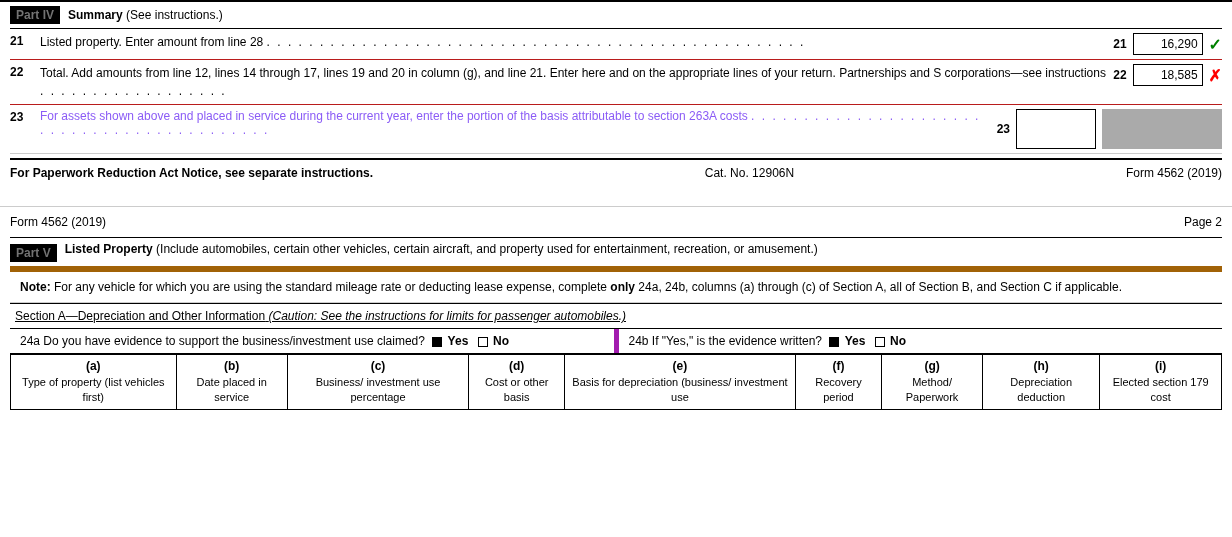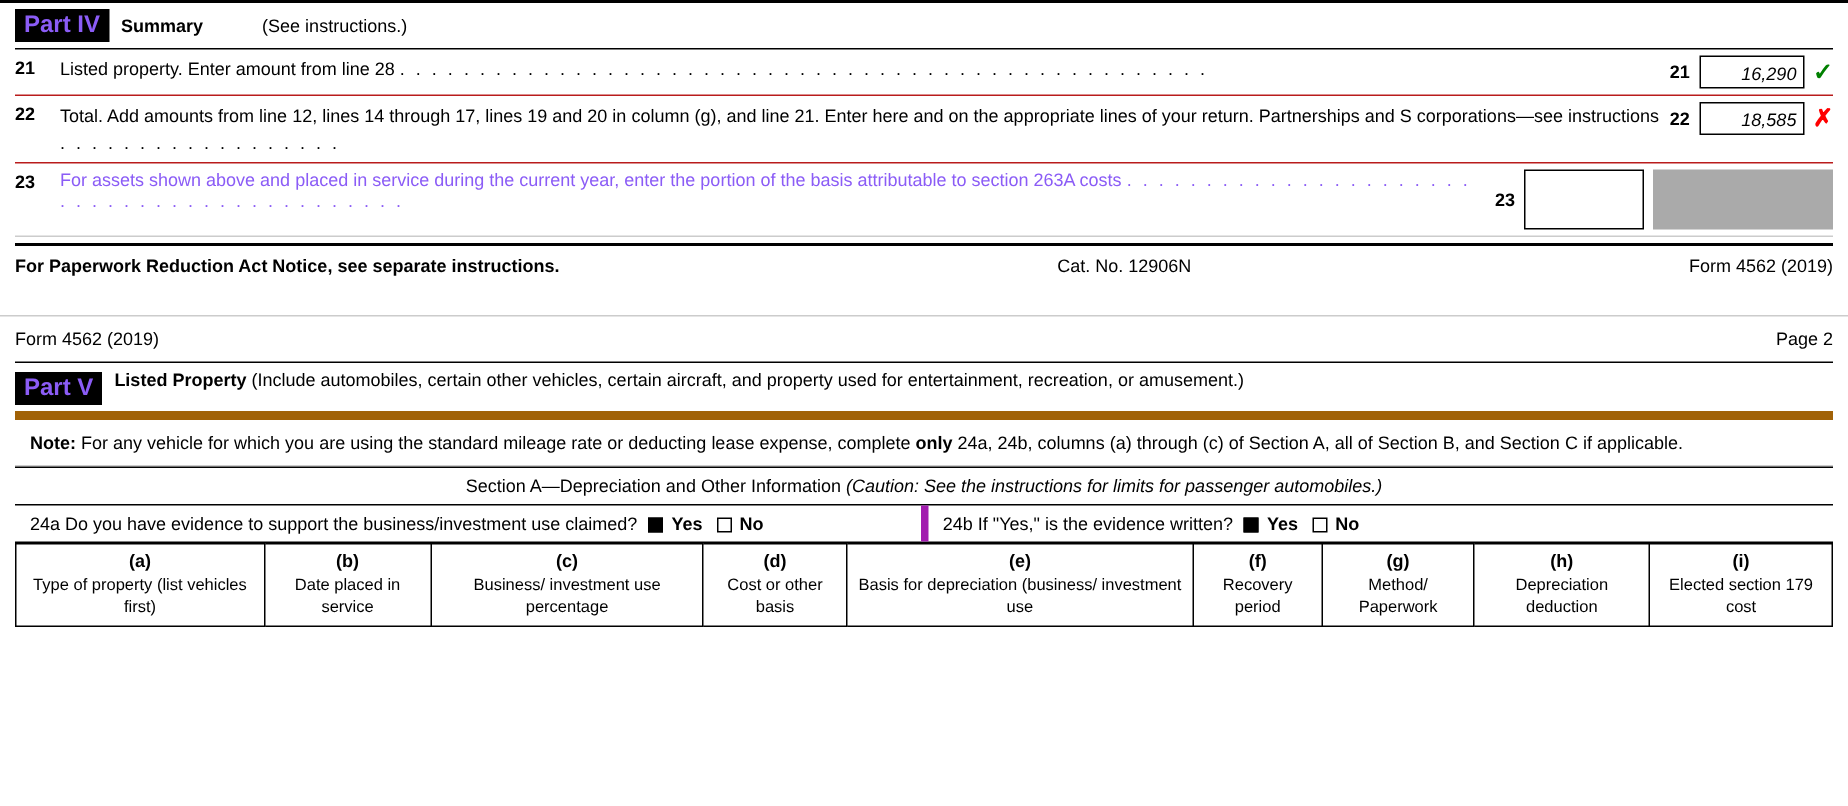--- a/index.html
+++ b/index.html
@@ -24,34 +24,33 @@
 
     .part-header {
       display: flex;
       align-items: center;
       padding: 4px 0;
       border-bottom: 1px solid #000;
     }
 
     .part-badge {
       background: #000;
-      color: #8b5cf6;
+      color: #737373;
       font-weight: bold;
       padding: 2px 6px;
       margin-right: 8px;
-      font-size: 16px;
+      font-size: 12px;
     }
 
     .part-title {
       font-weight: bold;
     }
 
     .part-title-note {
       font-weight: normal;
-      margin-left: 36px;
     }
 
     .line-row {
       display: flex;
       align-items: flex-start;
       padding: 4px 0;
       border-bottom: 1px solid #b91c1c;
     }
 
     .line-num {
@@ -83,23 +82,22 @@
     }
 
     .input-box {
       border: 1px solid #000;
       min-width: 70px;
       padding: 2px 4px;
       text-align: right;
       font-size: 12px;
       height: 22px;
       display: flex;
-      align-items: flex-end;
+      align-items: center;
       justify-content: flex-end;
-      font-style: italic;
     }
 
     .check-green {
       color: green;
       font-size: 16px;
       font-weight: bold;
     }
 
     .x-red {
       color: red;
@@ -179,25 +177,26 @@
       padding: 6px 10px;
       border-bottom: 1px solid #ccc;
       line-height: 1.5;
     }
 
     .note-bold {
       font-weight: bold;
     }
 
     .section-a-header {
-      text-align: center;
+      text-align: left;
       padding: 5px;
       border-bottom: 1px solid #000;
       border-top: 1px solid #000;
       font-size: 12px;
+      text-decoration: underline;
     }
 
     .section-a-header .caution {
       font-style: italic;
       font-weight: normal;
     }
 
     .question-24 {
       display: flex;
       border-bottom: 1px solid #000;

